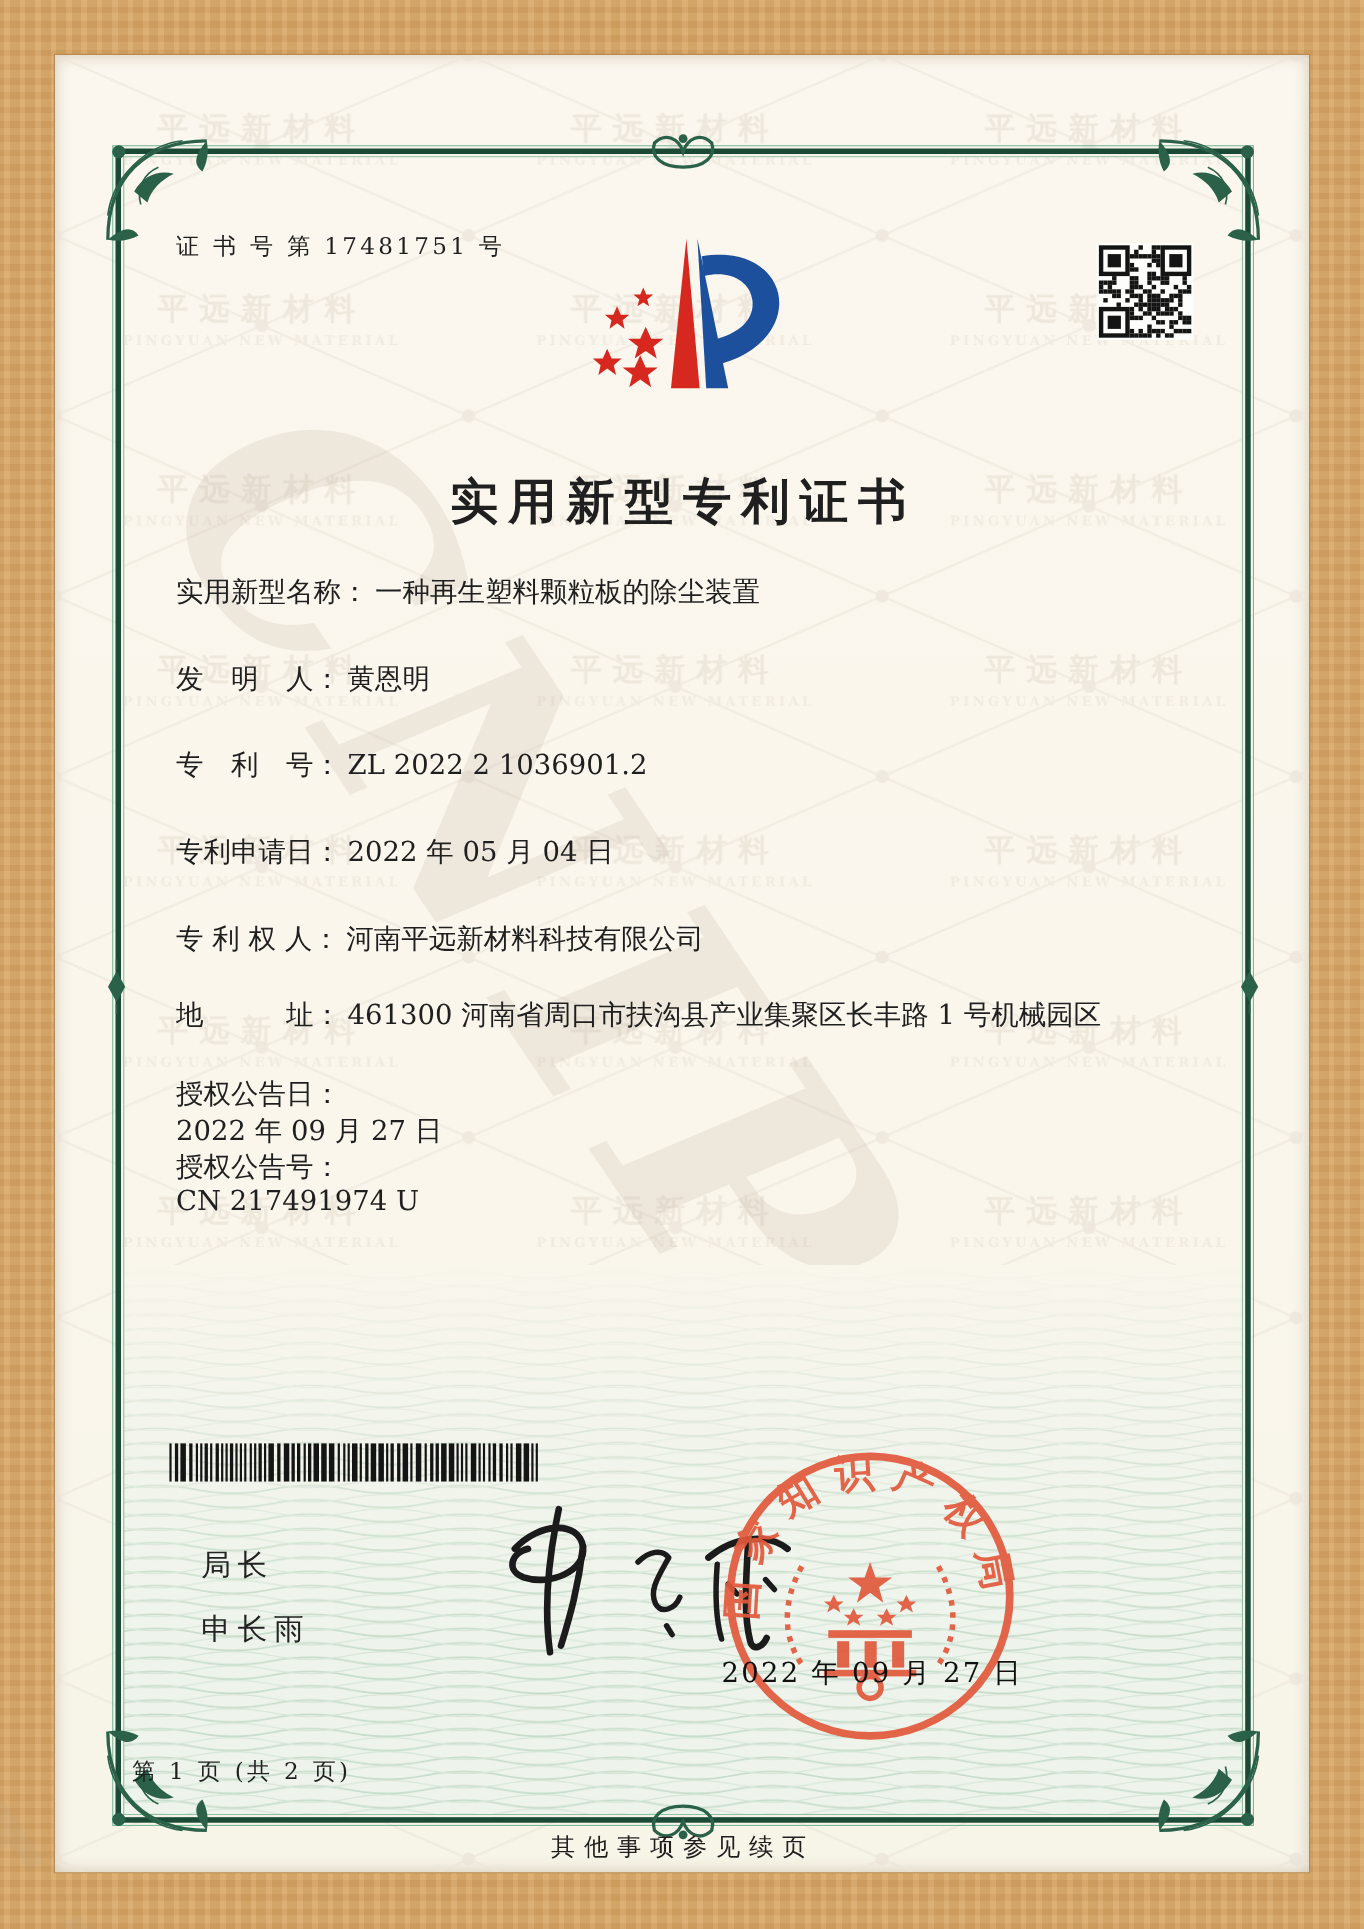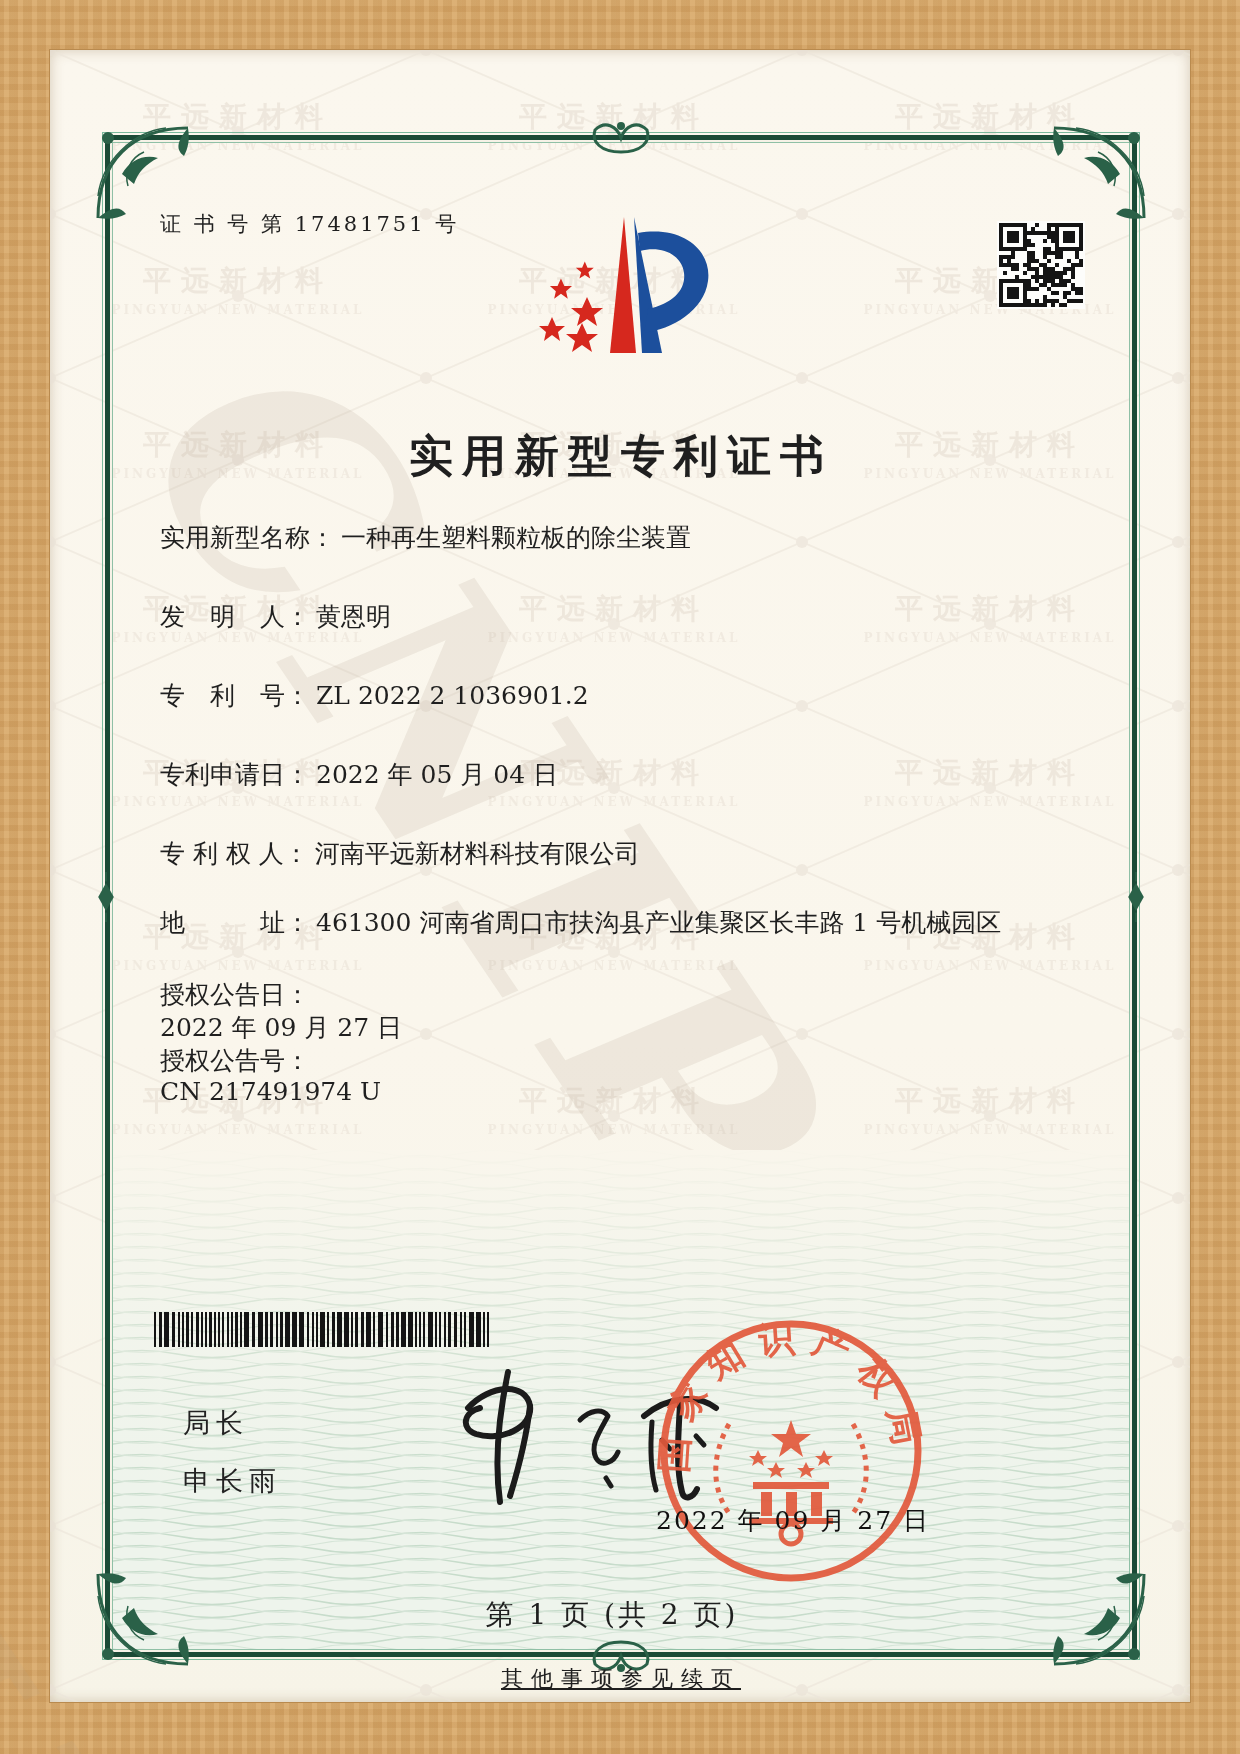--- a/index.html
+++ b/index.html
@@ -40,22 +40,22 @@
   #grant-row{position:absolute;left:160px;top:978px;font-size:25px;display:flex;white-space:nowrap;flex-direction:column;}
   #grant-row .gap{width:64px;}
   #paras{left:146px;top:1025px;width:948px;font-size:25px;line-height:39px;text-align:justify;}
   #paras p{margin:0;text-indent:2em;}
   #barcode-svg{left:152px;top:1312px;}
   #signer-title{left:183px;top:1405px;font-size:27px;letter-spacing:6px;font-family:"DejaVu Sans","Liberation Sans",sans-serif;color:#222;}
   #signer-name{left:183px;top:1463px;font-size:27px;letter-spacing:6px;font-family:"DejaVu Sans","Liberation Sans",sans-serif;color:#222;}
   #signature{left:430px;top:1350px;}
   #seal{left:650px;top:1310px;opacity:.92;}
   #seal-date{left:648px;top:1504px;width:290px;text-align:center;font-size:25px;letter-spacing:2px;color:#101010;}
-  #pagefoot{left:96px;top:1596px;width:1032px;text-align:center;font-size:28px;letter-spacing:3px;}
-  #contnote{left:105px;top:1664px;width:1032px;text-align:center;font-size:22px;letter-spacing:8px;text-decoration:underline;}
+  #pagefoot{left:120px;top:1596px;width:1032px;text-align:left;font-size:21px;letter-spacing:3px;}
+  #contnote{left:105px;top:1664px;width:1032px;text-align:center;font-size:22px;letter-spacing:8px;}
 </style>
 </head>
 <body>
 
 <div id="page">
 
   <div id="paper" class="abs"></div>
 
   <svg id="wm-layer" class="abs" width="1140" height="1652">
     <defs>

